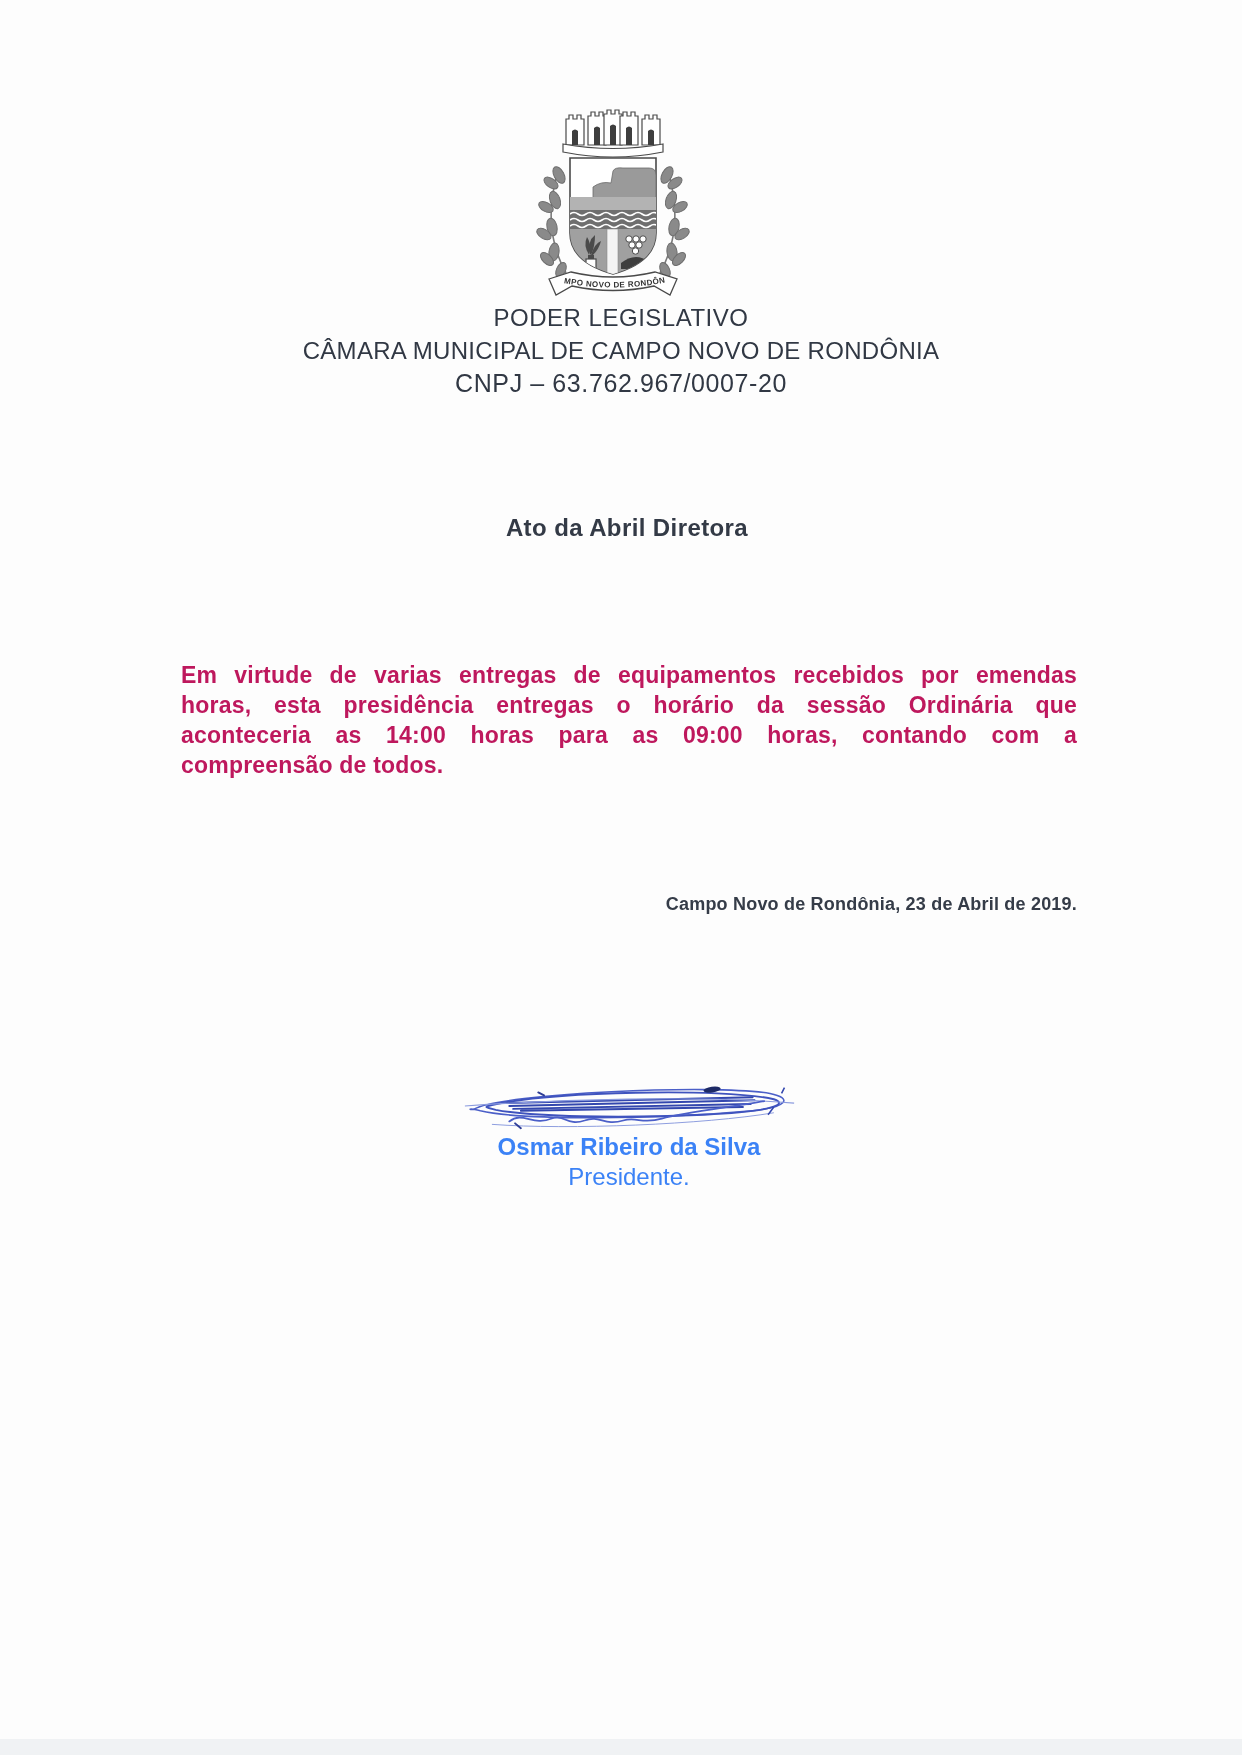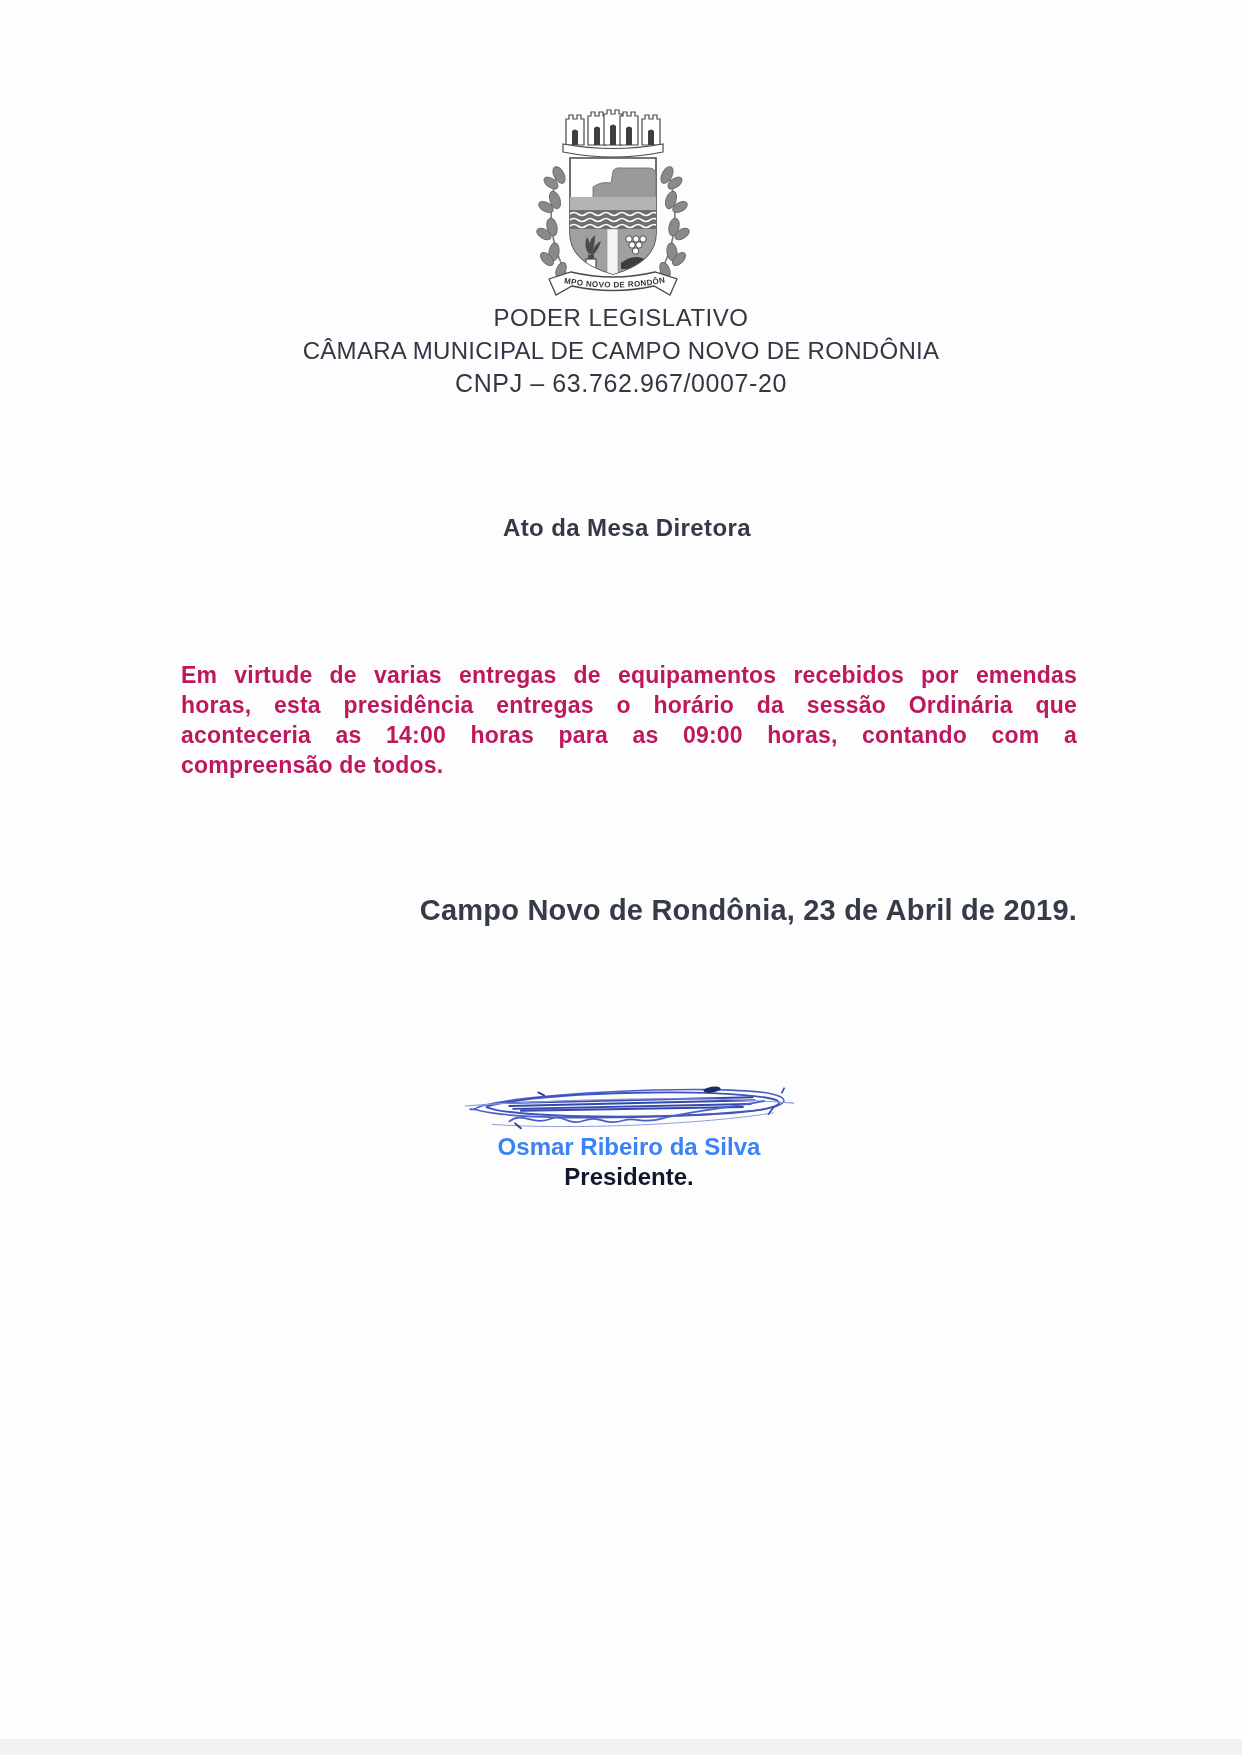--- a/index.html
+++ b/index.html
@@ -58,21 +58,21 @@
     color: #be185d;
   }
   .body-line { text-align: justify; text-align-last: justify; }
   .body-line.last { text-align-last: auto; }
   .dateline {
     position: absolute;
     left: 181px;
     width: 896px;
     top: 894px;
     text-align: right;
-    font-size: 29px;
+    font-size: 18px;
     font-weight: bold;
     letter-spacing: 0.2px;
     color: #353c48;
   }
   .signature-block {
     position: absolute;
     left: 181px;
     width: 896px;
     top: 1078px;
     text-align: center;
@@ -85,23 +85,23 @@
   }
   .signatory-name {
     font-size: 24px;
     font-weight: bold;
     line-height: 30px;
     color: #3b82f6;
     margin-top: -2px;
   }
   .signatory-role {
     font-size: 24px;
-    font-weight: bold;
+    font-weight: normal;
     line-height: 30px;
-    color: #0f172a;
+    color: #3b82f6;
   }
 </style>
 </head>
 <body>
 
 <div class="page">
 
   <svg class="emblem" viewBox="0 0 160 196" xmlns="http://www.w3.org/2000/svg">
     <defs>
       <clipPath id="shieldClip">
@@ -203,21 +203,21 @@
       </text>
     </g>
   </svg>
 
   <div class="org-header">
     <div class="org-line1">PODER LEGISLATIVO</div>
     <div class="org-line2">CÂMARA MUNICIPAL DE CAMPO NOVO DE RONDÔNIA</div>
     <div class="org-line3">CNPJ – 63.762.967/0007-20</div>
   </div>
 
-  <div class="doc-title">Ato da Mesa Diretora</div>
+  <div class="doc-title">Ato da Abril Diretora</div>
 
   <div class="body-paragraph">
     <div class="body-line">Em virtude de varias entregas de equipamentos recebidos por emendas</div>
     <div class="body-line">horas, esta presidência entregas o horário da sessão Ordinária que</div>
     <div class="body-line">aconteceria as 14:00 horas para as 09:00 horas, contando com a</div>
     <div class="body-line last">compreensão de todos.</div>
   </div>
 
   <div class="dateline">Campo Novo de Rondônia, 23 de Abril de 2019.</div>
 

